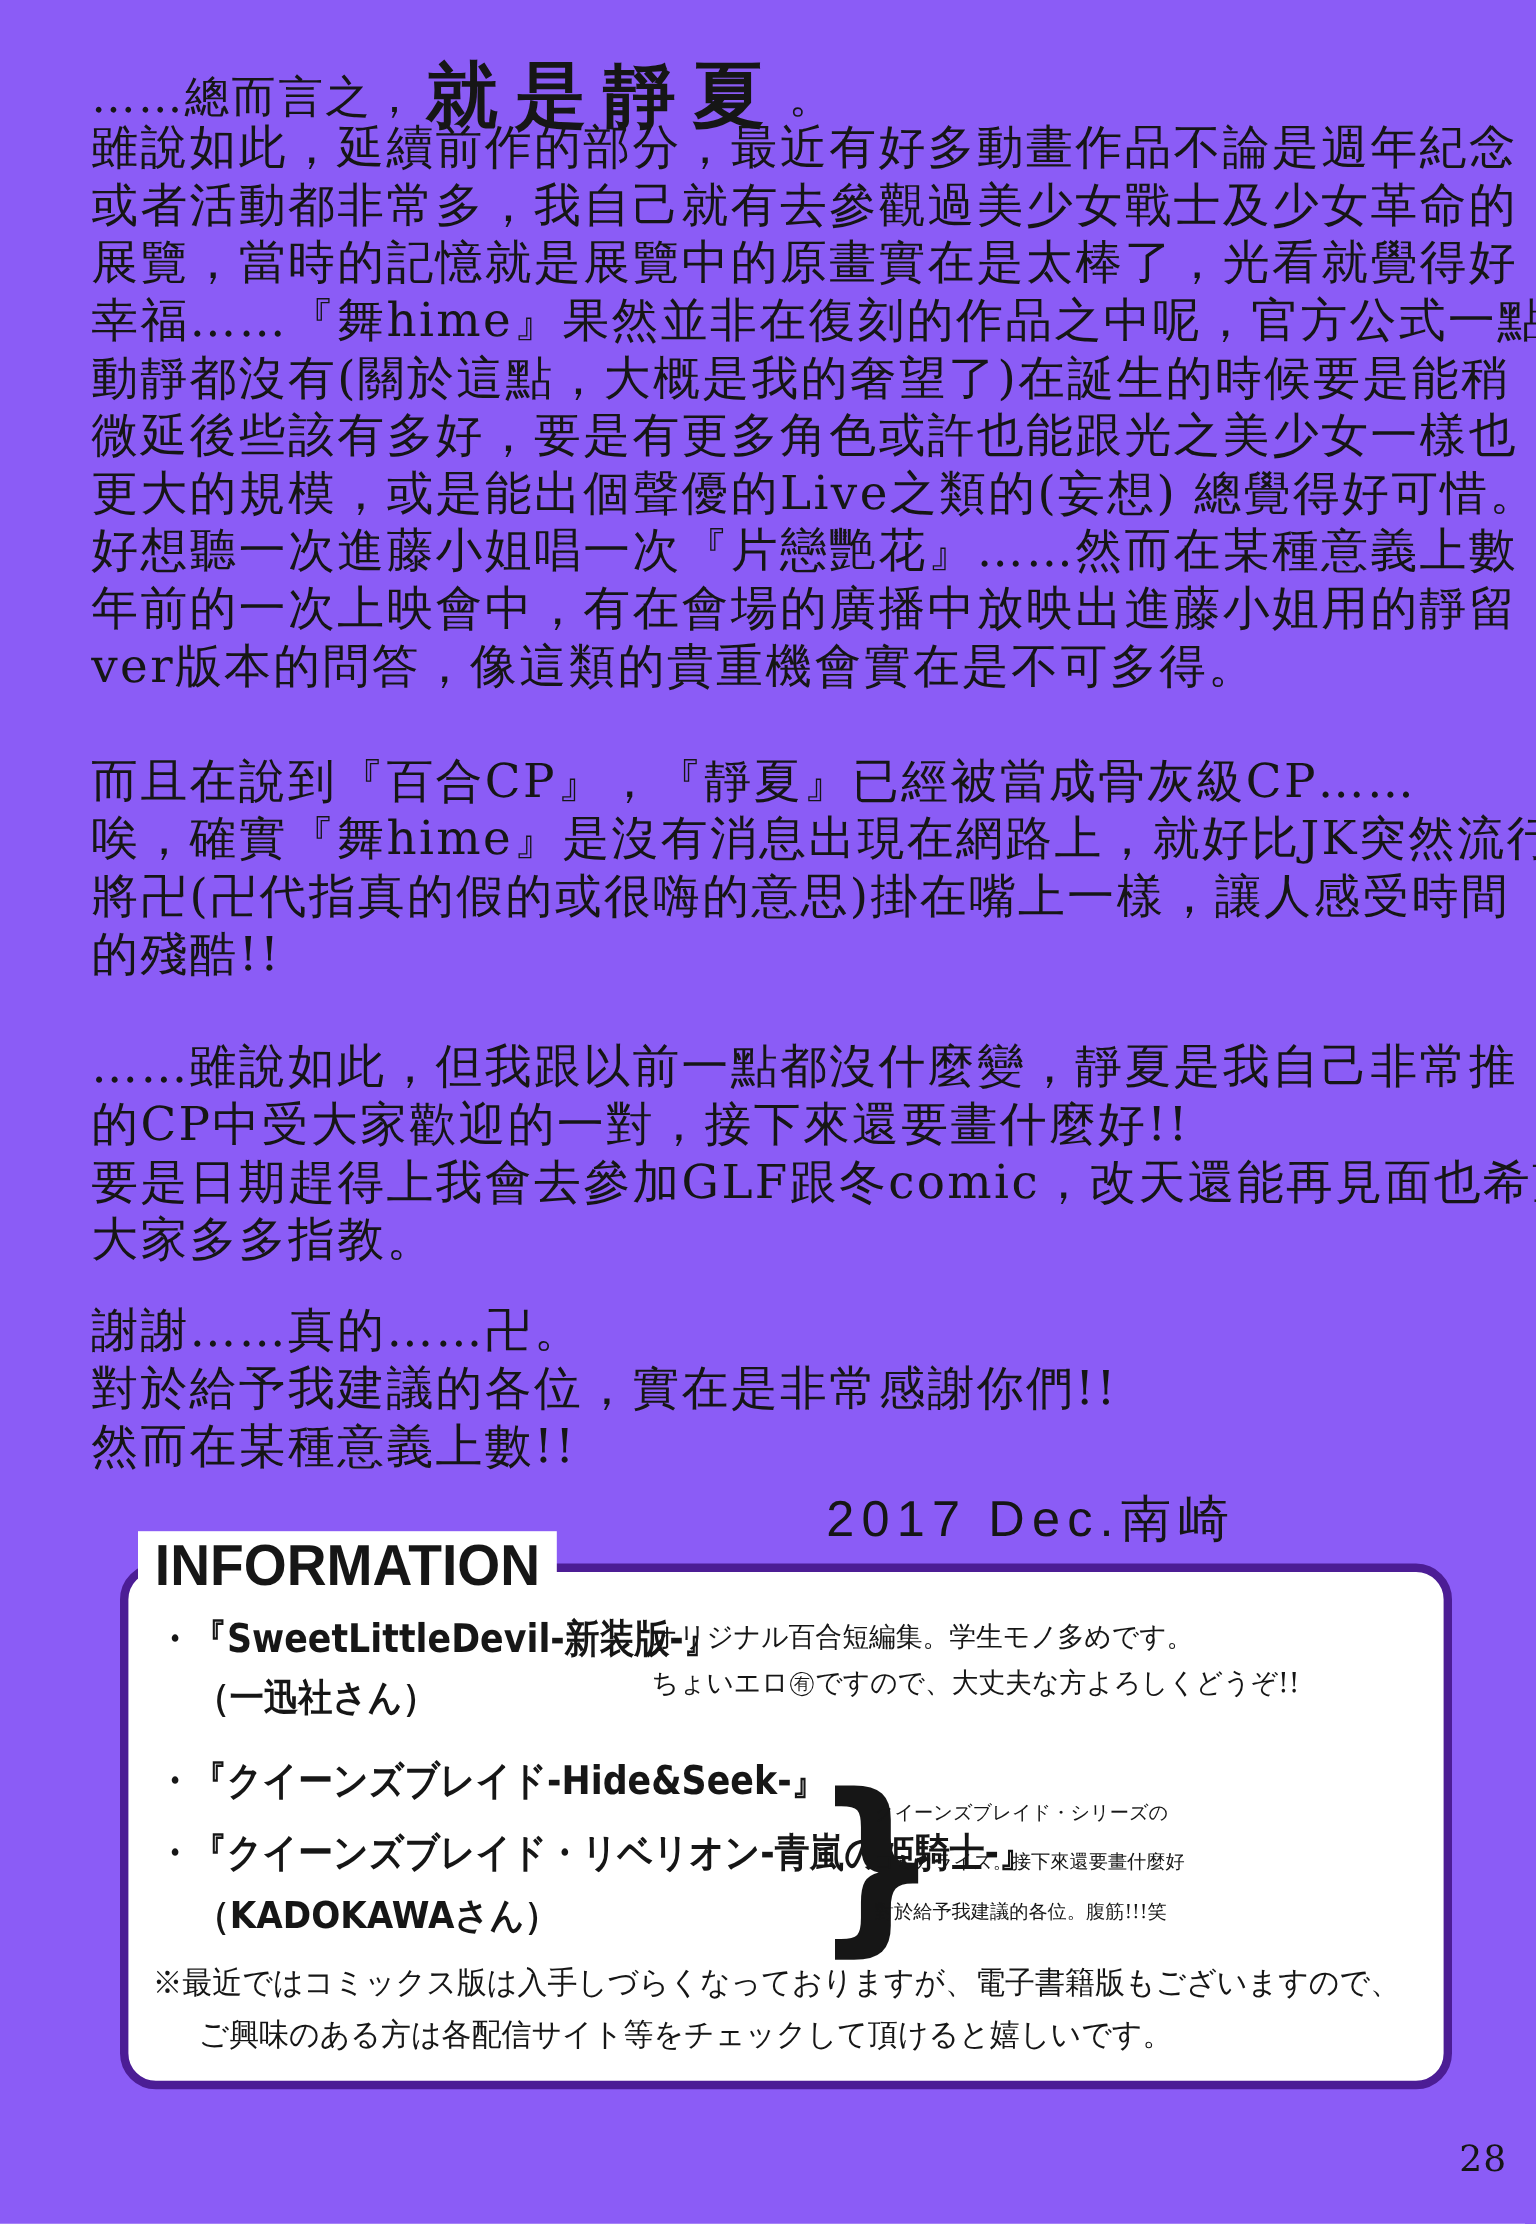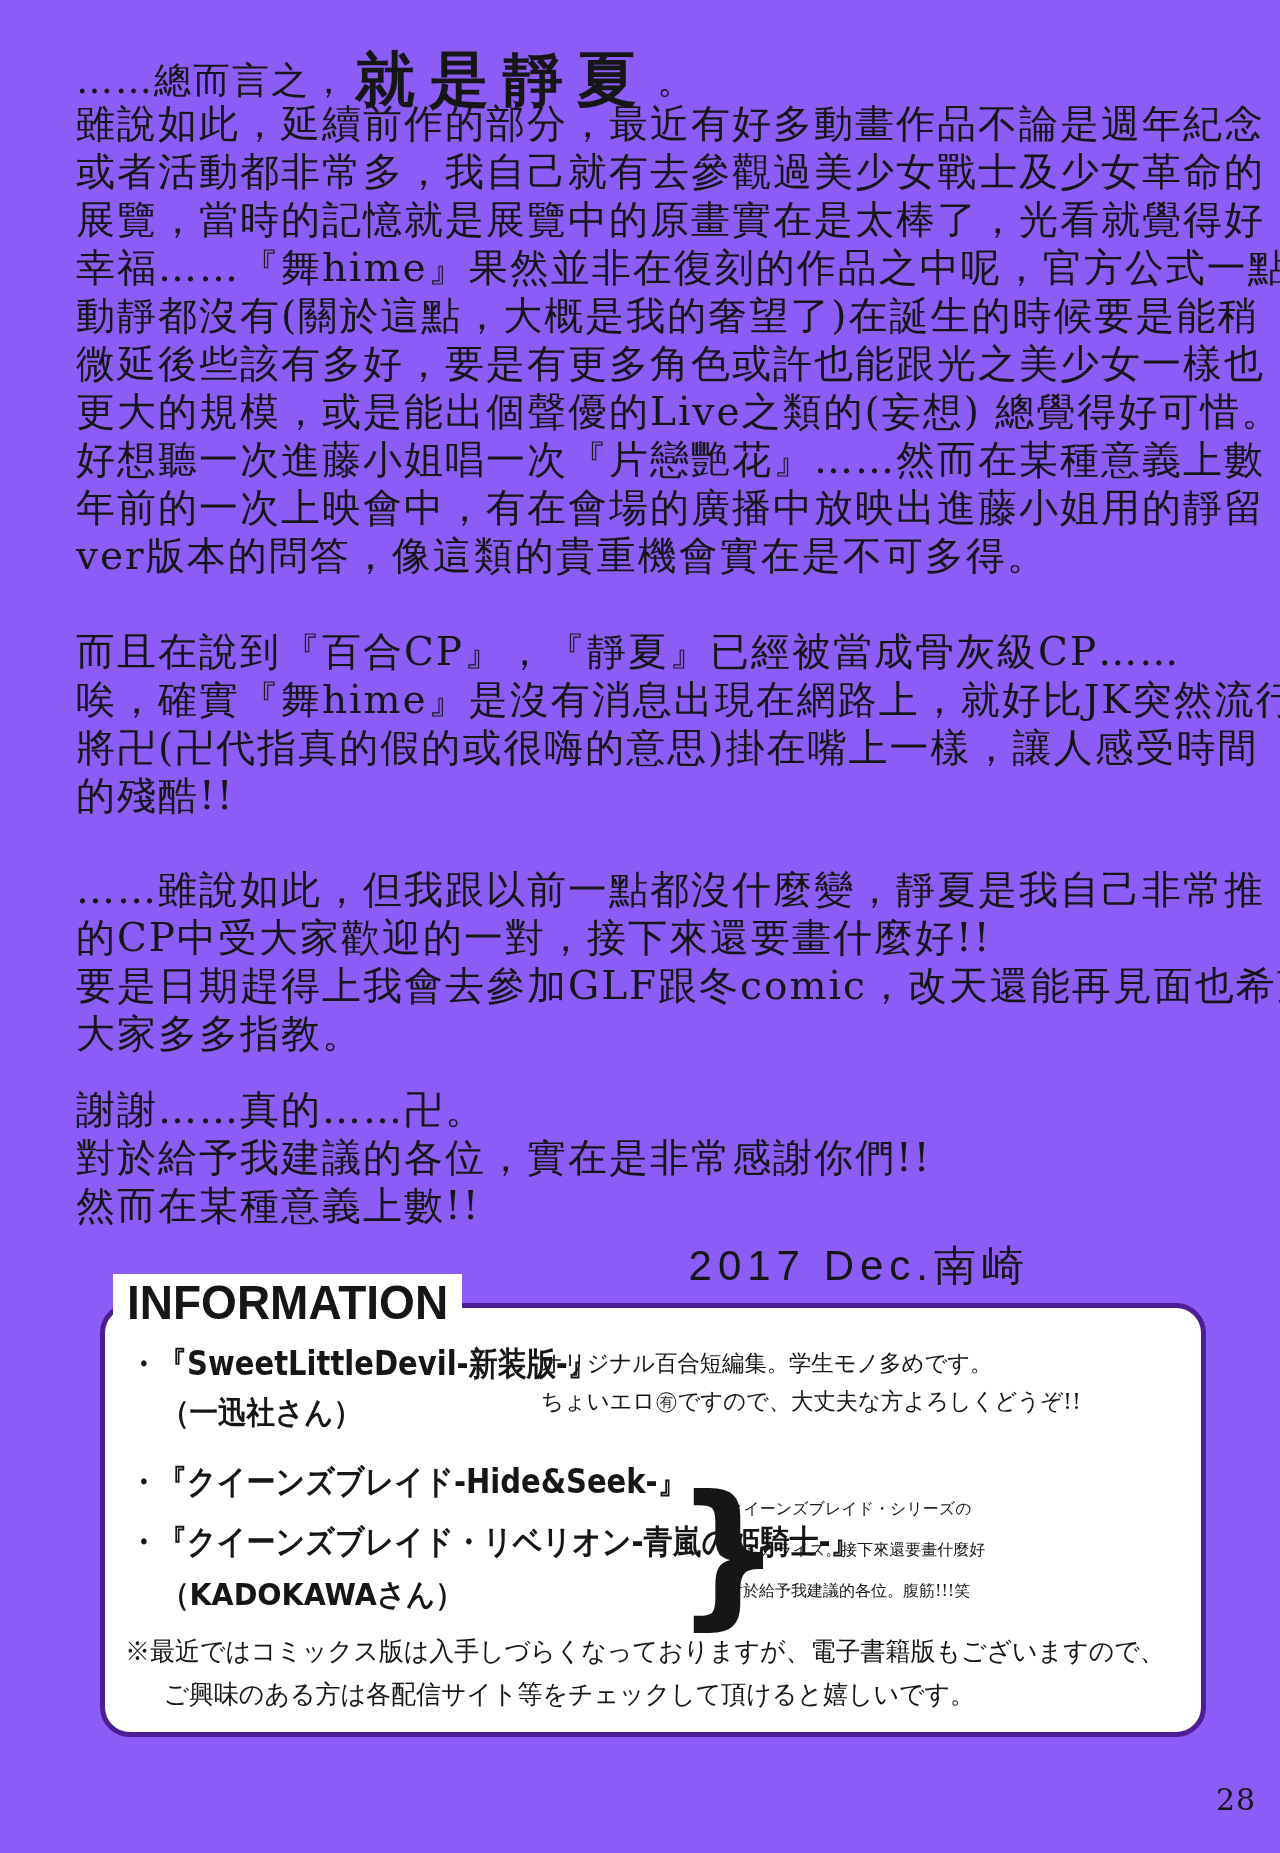--- a/index.html
+++ b/index.html
@@ -26,21 +26,21 @@
   .signature {
     position:absolute; top:1238px; right:250px;
     font-family:Liberation Sans, sans-serif;
     font-size:42px; letter-spacing:6px; font-weight:500; white-space:nowrap;
   }
 
   
   .info-box {
     position:absolute; left:100px; top:1303px;
     width:1096px; height:424px;
-    border:5px solid #4c1d95; border-radius:30px;
+    border:7px solid #4c1d95; border-radius:30px;
     background:#fff;
   }
   .info-title {
     position:absolute; left:8px; top:-34px;
     background:#fff; padding:0 14px;
     font-family:"Liberation Sans", sans-serif;
     font-weight:900; font-size:46px; letter-spacing:0px;
     transform:scaleY(1.05); transform-origin:left top;
     white-space:nowrap;
   }

